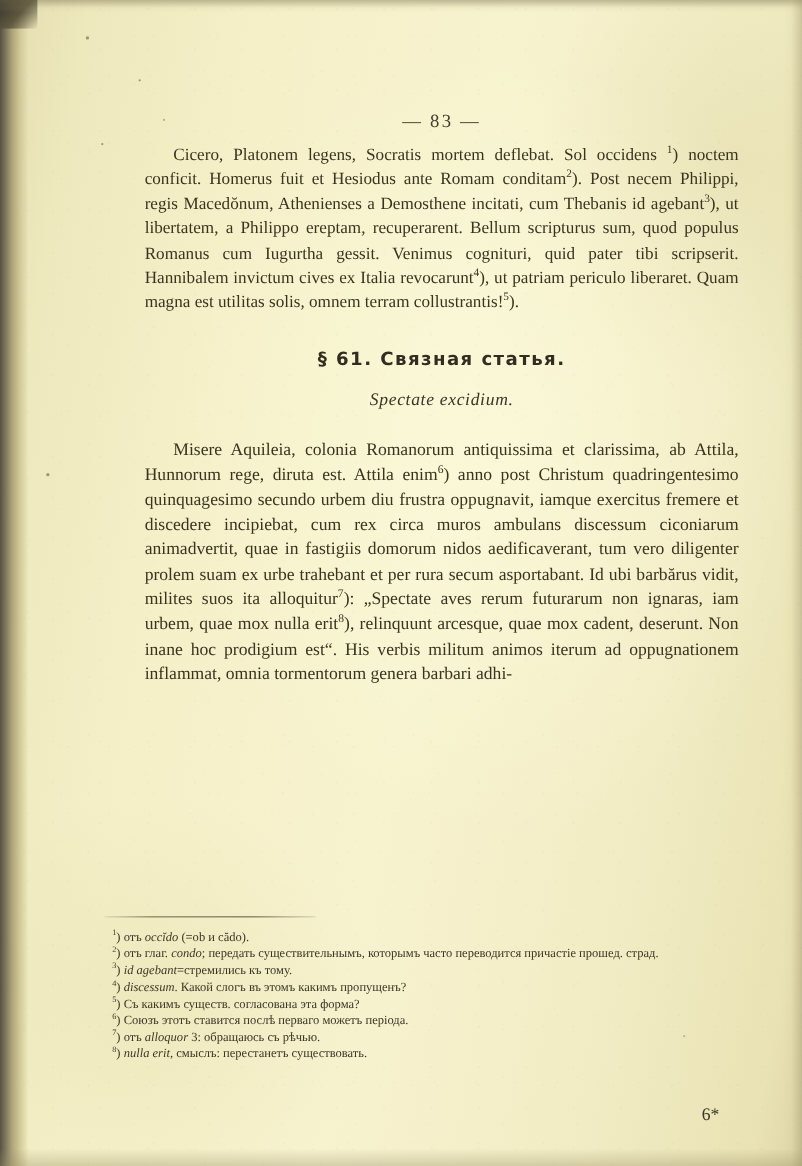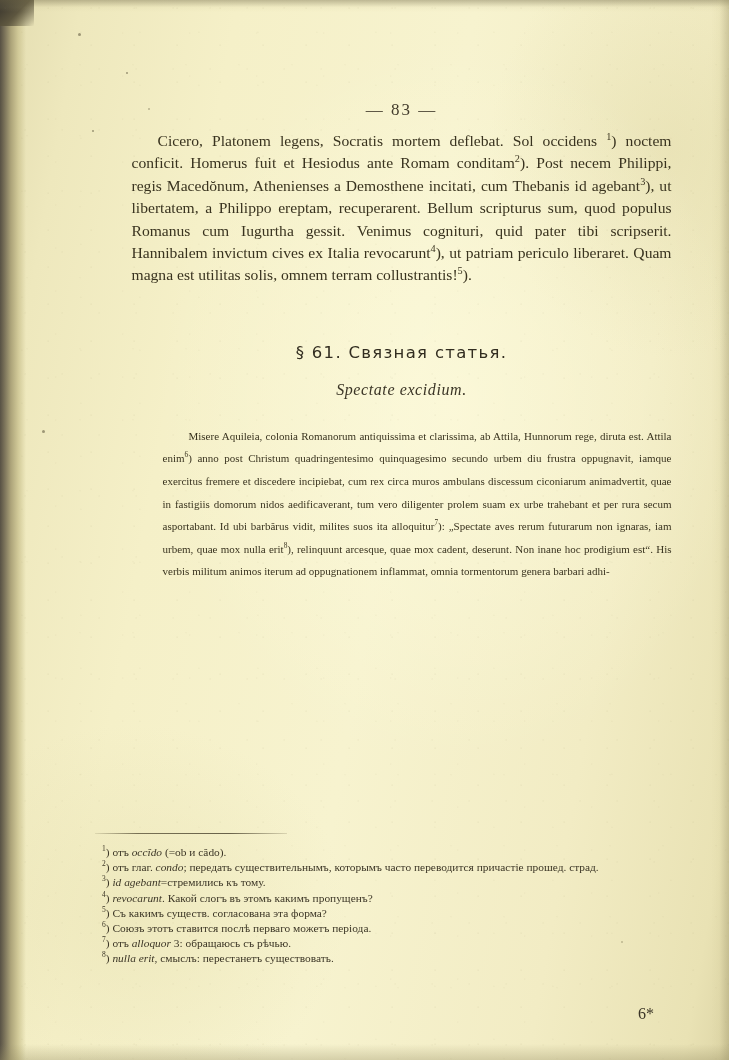--- a/index.html
+++ b/index.html
@@ -105,46 +105,45 @@
   .lat-para {
     margin-top: 10px;
     font-size: 15.6px;
     line-height: 22.4px;
     text-align: justify;
     text-indent: 26px;
     color: #39331f;
   }
 
   .section-head {
-    margin-top: 56px;
+    margin-top: 30px;
     text-align: center;
     font-family: "DejaVu Sans", sans-serif;
     font-size: 16.5px;
-    font-weight: normal;
+    font-weight: bold;
     letter-spacing: 1.3px;
     color: #322d20;
   }
 
   .sub-title {
     margin-top: 19px;
     text-align: center;
     font-style: italic;
     font-size: 16px;
     letter-spacing: 0.6px;
     color: #3b3526;
   }
 
   .story-para {
     margin-top: 26px;
-    font-size: 11px;
+    font-size: 16px;
     line-height: 22.6px;
     text-align: justify;
     text-indent: 26px;
     color: #39331f;
-    margin-left: 31px;
   }
 
   i, em { font-style: italic; }
   sup {
     font-size: 0.66em;
     vertical-align: super;
     line-height: 0;
   }
 
   .fn-rule {
@@ -215,21 +214,21 @@
 
     </div>
   </div>
 
   <div class="fn-rule"></div>
 
   <div class="footnotes">
     <p><sup>1</sup><span>) отъ </span><i>occĭdo</i><span> (=ob и cădo).</span></p>
     <p><sup>2</sup><span>) отъ глаг. </span><i>condo</i><span>; передать существительнымъ, которымъ часто переводится причастіе прошед. страд.</span></p>
     <p><sup>3</sup><span>) </span><i>id agebant</i><span>=стремились къ тому.</span></p>
-    <p><sup>4</sup><span>) </span><i>revocarunt</i><span>. Какой слогъ въ этомъ какимъ пропущенъ?</span></p>
+    <p><sup>4</sup><span>) </span><i>discessum</i><span>. Какой слогъ въ этомъ какимъ пропущенъ?</span></p>
     <p><sup>5</sup><span>) Съ какимъ существ. согласована эта форма?</span><i></i><span></span></p>
     <p><sup>6</sup><span>) Союзъ этотъ ставится послѣ перваго можетъ періода.</span><i></i><span></span></p>
     <p><sup>7</sup><span>) отъ </span><i>alloquor</i><span> 3: обращаюсь съ рѣчью.</span></p>
     <p><sup>8</sup><span>) </span><i>nulla erit</i><span>, смыслъ: перестанетъ существовать.</span></p>
   </div>
 
   <div class="signature">6*</div>
 
 </div>
 

